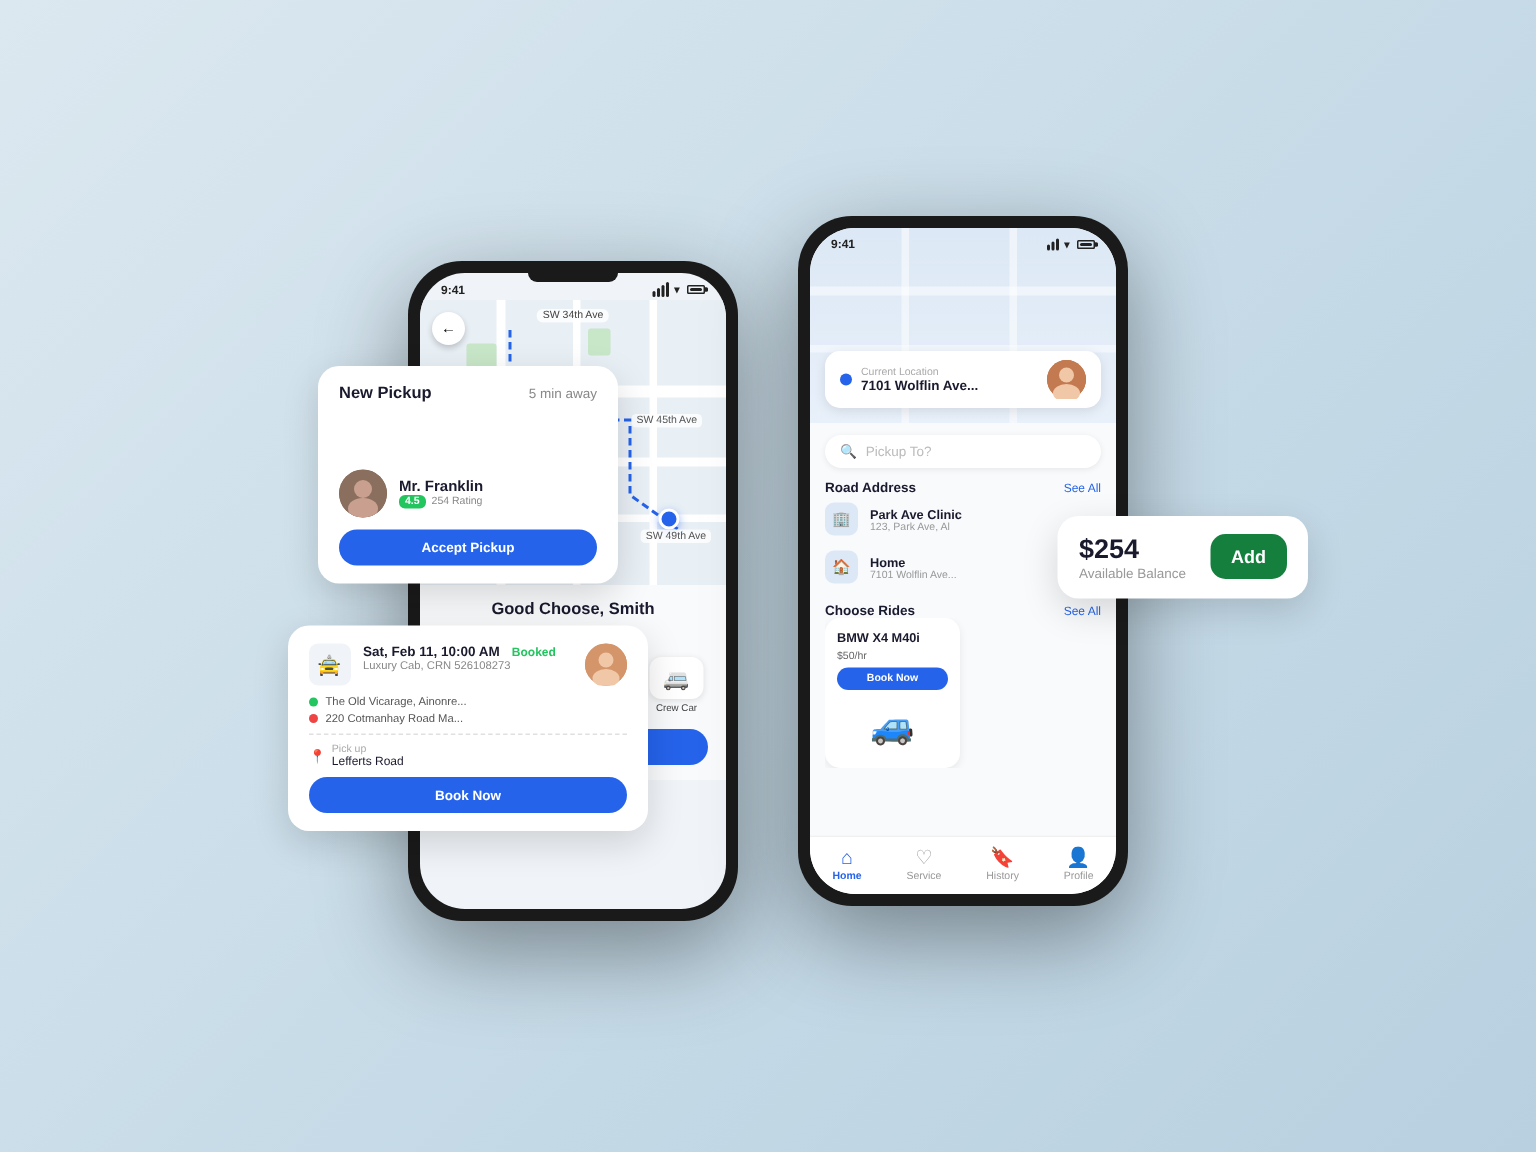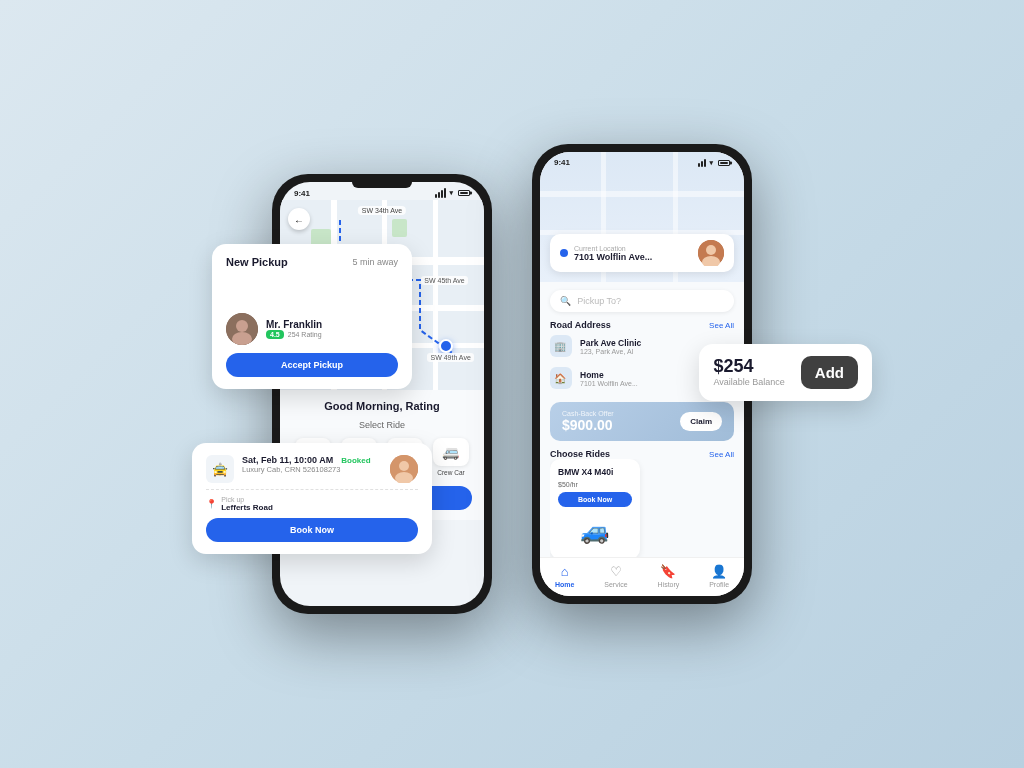--- a/index.html
+++ b/index.html
@@ -656,26 +656,26 @@
     .balance-amount {
       font-size: 18px;
       font-weight: 800;
       color: #1a1a2e;
     }
     .balance-label {
       font-size: 9px;
       color: #999;
     }
     .add-btn {
-      background: #404040;
+      background: #15803d;
       color: white;
       border: none;
       border-radius: 10px;
       padding: 8px 14px;
-      font-size: 15px;
+      font-size: 12px;
       font-weight: 700;
       cursor: pointer;
     }
   </style>
 </head>
 <body>
 
 <div class="phones-container">
 
   <div class="phone" style="position:relative; margin-top: 20px;">
@@ -713,21 +713,21 @@
           <polyline points="60,20 60,80 140,80 140,130 175,155" fill="none" stroke="#2563eb" stroke-width="2" stroke-dasharray="5,3"></polyline>
         </svg>
         <div class="map-pin" style="right:15%;top:73%;"></div>
         <div class="map-back-btn">←</div>
         <div class="map-label">SW 34th Ave</div>
         <div style="position:absolute;top:40%;right:8%;font-size:7px;color:#555;background:rgba(255,255,255,0.8);padding:1px 3px;border-radius:3px;">SW 45th Ave</div>
         <div style="position:absolute;bottom:15%;right:5%;font-size:7px;color:#555;background:rgba(255,255,255,0.8);padding:1px 3px;border-radius:3px;">SW 49th Ave</div>
       </div>
 
       <div class="phone1-bottom">
-        <div class="greeting">Good Morning, Rating</div>
+        <div class="greeting">Good Choose, Smith</div>
         <div class="select-ride-label">Select Ride</div>
         <div class="ride-options">
           <div class="ride-option">
             <div class="ride-icon-box">🚗</div>
             <div class="ride-name">Luxury Car</div>
           </div>
           <div class="ride-option">
             <div class="ride-icon-box">🚙</div>
             <div class="ride-name">Mini Car</div>
           </div>
@@ -779,27 +779,37 @@
           <div class="booking-cab">Luxury Cab, CRN 526108273</div>
         </div>
         <div class="booking-passenger-avatar">
           <svg width="28" height="28" viewBox="0 0 28 28">
             <circle cx="14" cy="14" r="14" fill="#d4956a"></circle>
             <circle cx="14" cy="11" r="5" fill="#f0c8a8"></circle>
             <ellipse cx="14" cy="23" rx="9" ry="6" fill="#f0c8a8"></ellipse>
           </svg>
         </div>
       </div>
+      <div class="booking-stops">
+        <div class="booking-stop">
+          <div class="stop-dot stop-dot-green"></div>
+          <span>The Old Vicarage, Ainonre...</span>
+        </div>
+        <div class="booking-stop">
+          <div class="stop-dot stop-dot-red"></div>
+          <span>220 Cotmanhay Road Ma...</span>
+        </div>
+      </div>
       <hr class="divider-dashed">
       <div class="pickup-row">
         <div style="display:flex;align-items:center;gap:4px;">
           <span style="font-size:9px;color:#aaa;">📍</span>
           <div>
             <div class="pickup-label">Pick up</div>
-            <div style="font-size:8px;font-weight:700;color:#1a1a2e;">Lefferts Road</div>
+            <div style="font-size:8px;font-weight:400;color:#1a1a2e;">Lefferts Road</div>
           </div>
         </div>
       </div>
       <button class="book-now-btn">Book Now</button>
     </div>
   </div>
 
   <div class="phone2" style="position:relative; margin-top:-20px;">
     <div class="phone2-screen">
 
@@ -866,27 +876,20 @@
           </div>
           <div class="saved-address-item">
             <div class="address-icon">🏠</div>
             <div class="address-info">
               <div class="address-name">Home</div>
               <div class="address-detail">7101 Wolflin Ave...</div>
             </div>
           </div>
         </div>
 
-        <div class="cashback-card">
-          <div class="cashback-left">
-            <div class="cashback-label">Cash-Back Offer</div>
-            <div class="cashback-amount">$900.00</div>
-          </div>
-          <button class="claim-btn">Claim</button>
-        </div>
 
         <div>
           <div class="choose-rides-header">
             <span class="p2-section-title">Choose Rides</span>
             <span class="p2-see-all">See All</span>
           </div>
           <div class="rides-scroll">
             <div class="ride-card">
               <div class="ride-card-name">BMW X4 M40i</div>
               <div class="ride-card-price">$50/hr</div>

